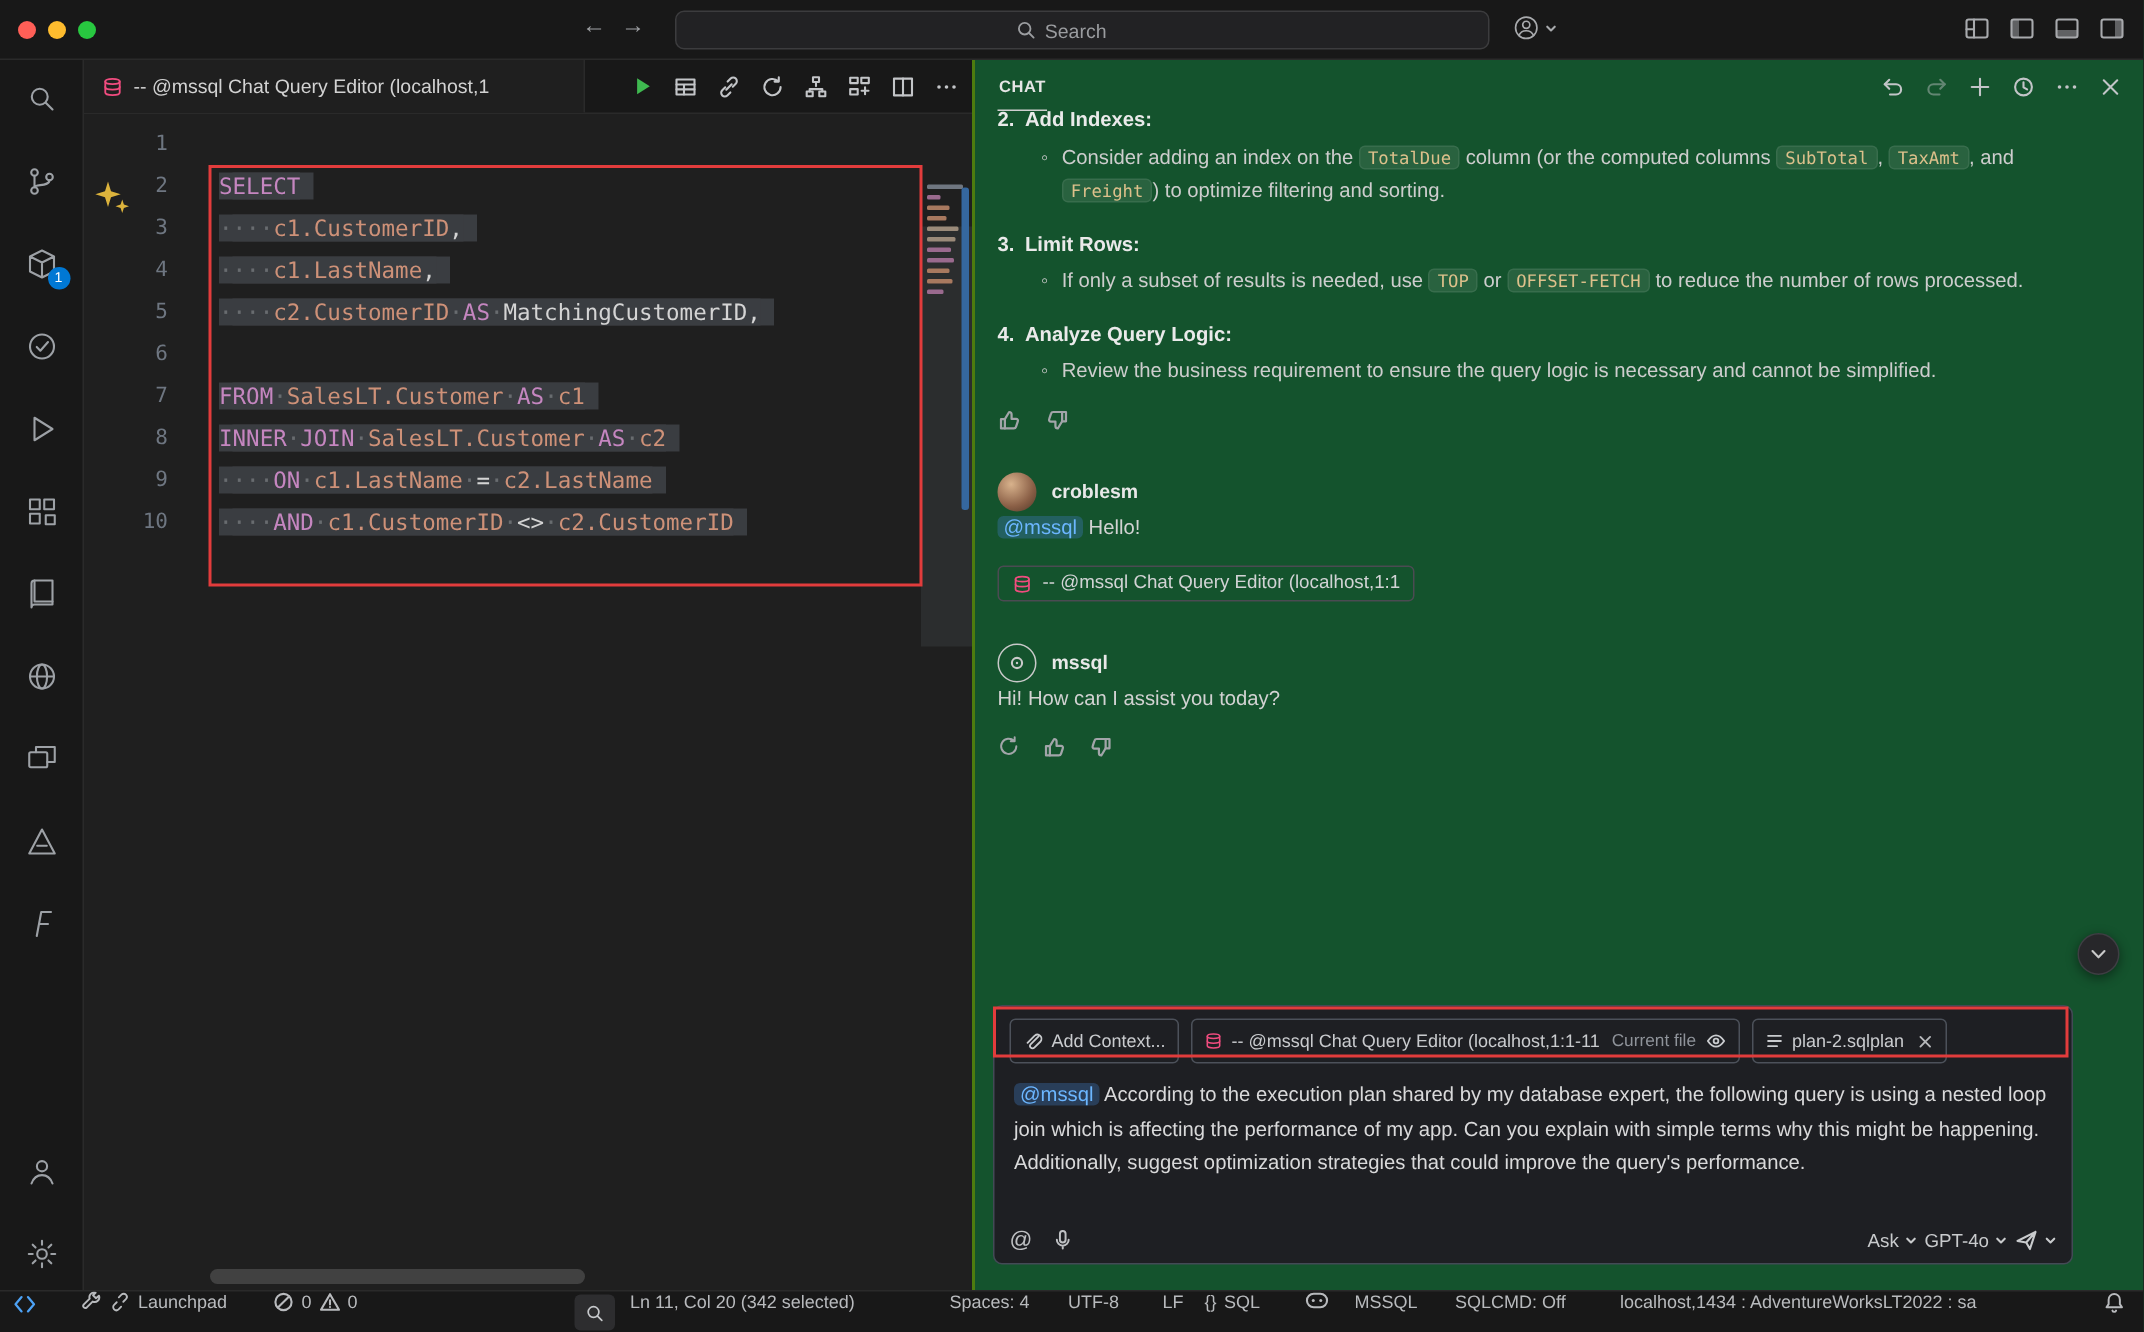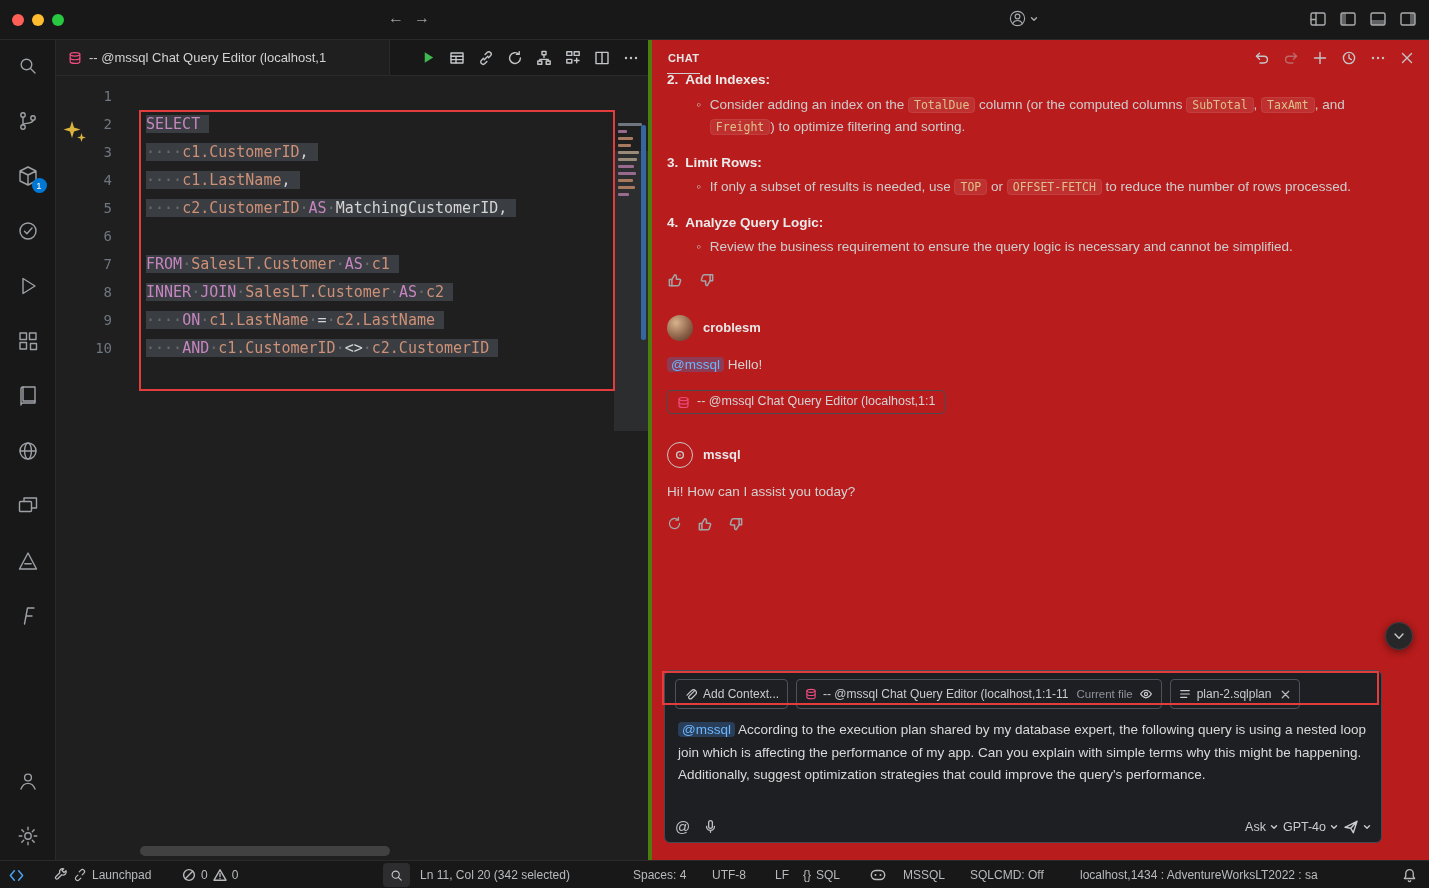--- a/index.html
+++ b/index.html
@@ -49,79 +49,86 @@
 .tk-ws{color:rgba(228,230,235,.28)}
 .caret{display:inline-block;width:2px;height:20px;background:#cdd1d8;vertical-align:middle;margin-left:1px}
 .sparkle{position:absolute;left:6px;top:42px;width:26px;height:26px}
 .minimap{position:absolute;left:562px;top:46px;width:26px}
 .minimap .mbar{height:3px;border-radius:1px;margin-bottom:4px}
 .minimap-sel{position:absolute;left:558px;top:74px;width:34px;height:280px;background:rgba(58,61,65,.45)}
 .overview-strip{position:absolute;left:585px;top:48px;width:5px;height:215px;background:#35679e;border-radius:2px}
 .hscroll{position:absolute;left:84px;bottom:4px;width:250px;height:10px;background:rgba(120,120,120,.38);border-radius:5px}
 
 
-.chat{position:absolute;left:648px;top:40px;right:0;bottom:28px;background:#b91c1c;border-left:4px solid #4d7c0f}
+.chat{position:absolute;left:648px;top:40px;right:0;bottom:28px;background:#14532d;border-left:2px solid #4d7c0f}
 .chat-header{height:34px;display:flex;align-items:flex-end;padding:0 14px 0 15px}
 .chat-title{font-size:11px;font-weight:700;letter-spacing:.4px;color:#e6e6e6;border-bottom:1px solid #cfcfcf;padding:0 1px 9px}
 .chat-actions{margin-left:auto;display:flex;align-items:center;gap:13px;color:#c3c5c8;padding-bottom:8px}
 .dim{opacity:.45}
 .chat-content{position:absolute;left:0;top:34px;right:0;bottom:190px;overflow:hidden;padding:0 18px 0 15px;font-size:13.5px;line-height:21.5px;color:#cdcdcd}
 .oitem{margin-bottom:13px}
 .oitem.first{margin-top:-5px}
 .oline .onum,.oline .otitle{font-weight:700;color:#eaeaea}
 .oline .onum{margin-right:7px}
 .subitem{display:flex;gap:9px;margin-left:29px;margin-top:3px}
 .submark{color:#c9c9c9;flex:none}
 .subtext{max-width:690px}
 .seg-code{font-family:"DejaVu Sans Mono",monospace;font-size:11.5px;background:rgba(255,255,255,.09);border:1px solid rgba(255,255,255,.07);border-radius:4px;padding:0 5px;color:var(--c-code_chip_amber,#ddc08b);white-space:nowrap}
 .seg-mention{background:rgba(64,120,192,.35);color:var(--c-mention_blue,#6cb6ff);border-radius:4px;padding:0 4px}
 .feedback-row{display:flex;gap:16px;margin-top:14px;color:#a2a5a9}
 .msg{margin-top:27px}
 .msg-header{display:flex;align-items:center;gap:10px}
 .avatar-photo{width:26px;height:26px;border-radius:50%;background:radial-gradient(circle at 35% 30%,#d8b28c,#8a5f46 60%,#4e3627);flex:none}
 .avatar-bot{width:26px;height:26px;border-radius:50%;border:1.4px solid #c9c9c9;display:flex;align-items:center;justify-content:center;color:#c9c9c9;flex:none}
 .msg-name{font-weight:700;color:#e8e8e8;font-size:13px}
-.msg-body{margin-top:13px;color:#d2d2d2}
+.msg-body{color:#d2d2d2}
 .attach-chip{display:inline-flex;align-items:center;gap:7px;height:24px;border:1px solid #4b4b52;border-radius:4px;padding:0 9px;margin-top:15px;font-size:12.5px;color:#d2d3d5}
 .msg-actions{display:flex;gap:15px;margin-top:13px;color:#a2a5a9}
 .scroll-btn{position:absolute;right:16px;bottom:210px;width:28px;height:28px;border-radius:50%;background:#27272a;border:1px solid #3e3e43;box-shadow:0 2px 8px rgba(0,0,0,.45);display:flex;align-items:center;justify-content:center;color:#c9c9c9}
 
 
 .chat-input{position:absolute;left:12px;right:47px;bottom:17px;height:173px;border:1px solid #434a56;border-radius:6px;background:#1e1f23}
 .ctx-row{display:flex;align-items:center;gap:8px;padding:8px 10px 4px}
 .chip{display:inline-flex;align-items:center;gap:6px;height:17px;border:1px solid #4c515a;border-radius:4px;padding:14px 8px;font-size:12px;color:#c9cbce;white-space:nowrap}
 .chip .suffix{color:#8f939a;font-size:11.5px;margin-left:2px}
 .chip .chip-x{font-size:12px;color:#b5b7ba;margin-left:3px}
 .input-text{padding:6px 13px 0;font-size:13.5px;line-height:22.5px;color:#d9d9da}
 .input-controls{position:absolute;left:10px;right:10px;bottom:7px;display:flex;align-items:center;gap:13px;color:#bfc1c4}
 .at-btn{font-size:15px;color:#bfc1c4}
 .ctl-right{margin-left:auto;display:flex;align-items:center;gap:5px;font-size:12.5px;color:#c9cbcd}
 .ctl-group{display:flex;align-items:center;gap:4px}
 
 
 .statusbar{position:absolute;left:0;right:0;bottom:0;height:28px;background:#181818;border-top:1px solid #2a2a2a;font-size:12px;color:#b8babd}
-.sitem{position:absolute;top:0;height:28px;display:flex;align-items:center;gap:5px;white-space:nowrap}
+.sitem{position:absolute;top:0;height:28px;display:flex;gap:5px;white-space:nowrap}
 .zoombox{left:383px;width:27px;height:24px;top:2px;background:#2d2d2f;border-radius:4px;display:flex;align-items:center;justify-content:center}
 
 
 .annot{position:absolute;border:2px solid var(--c-annotation_red,#e23c3c);z-index:60;pointer-events:none}
 #annot-code{left:139px;top:110px;width:476px;height:281px}
 #annot-ctx{left:662px;top:671px;width:717px;height:34px}
 </style>
 </head>
 <body>
 
 <div id="app">
 
   <div class="titlebar">
     <span class="tl tl-close"></span>
     <span class="tl tl-min"></span>
     <span class="tl tl-zoom"></span>
     <span class="navbtn" style="left:388px">←</span>
     <span class="navbtn" style="left:414px">→</span>
+    <div class="search-box">
+      <svg class="ic" width="14" height="14" viewBox="0 0 16 16">
+          <circle cx="7" cy="7" r="4.4"></circle>
+          <path d="M10.3 10.3 L13.8 13.8"></path>
+        </svg>
+      <input placeholder="Search" style="">
+    </div>
     <div class="account">
       <svg class="ic" width="19" height="19" viewBox="0 0 24 24">
           <circle cx="12" cy="12" r="9"></circle>
           <circle cx="12" cy="9.5" r="3"></circle>
           <path d="M5.8 18.5 c1.4-3 3.6-4 6.2-4 s4.8 1 6.2 4"></path>
         </svg>
       <svg class="ic" width="8" height="8" viewBox="0 0 8 8">
           <path d="M1.5 2.8 L4 5.3 L6.5 2.8"></path>
         </svg>
     </div>

